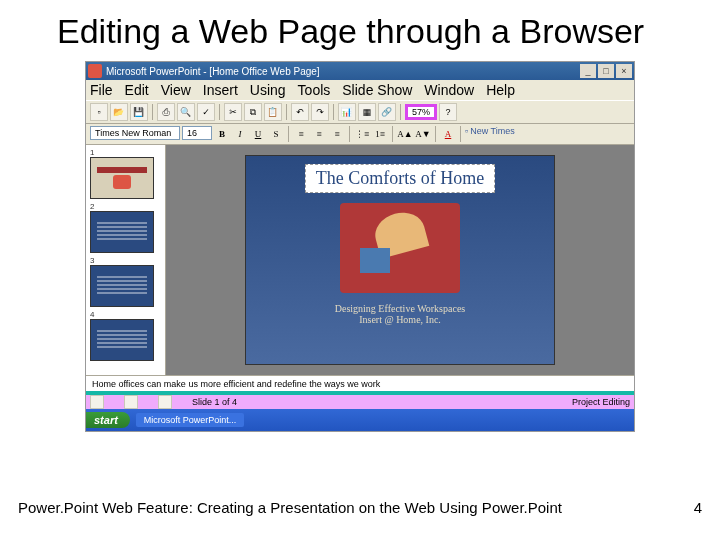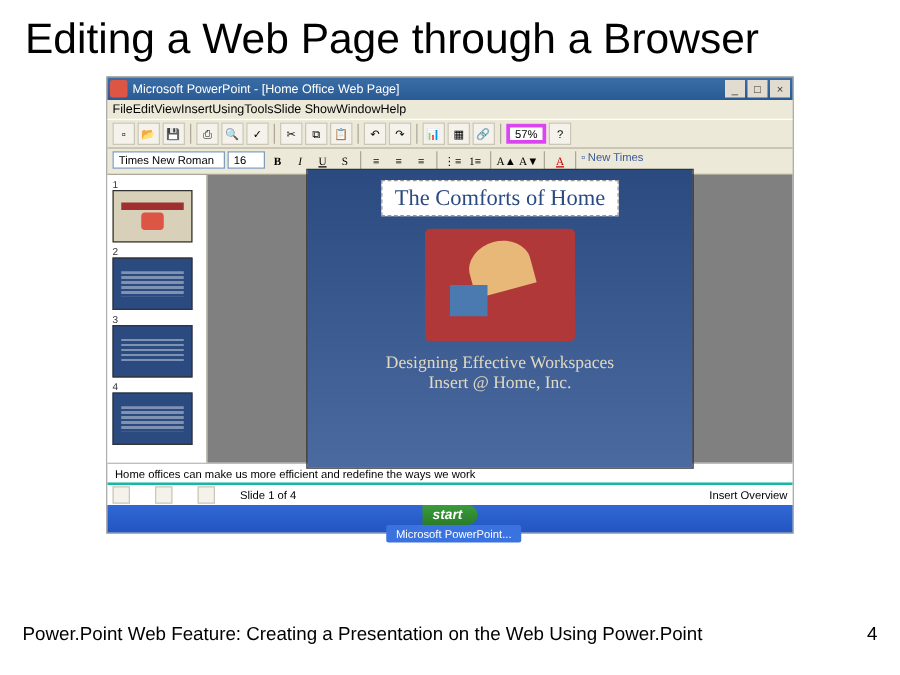--- a/index.html
+++ b/index.html
@@ -1,51 +1,51 @@
 <!DOCTYPE html>
 <html><head>
 <meta charset="utf-8">
 <style>
 * { margin: 0; padding: 0; box-sizing: border-box; }
 body { width: 720px; height: 540px; background: #fff; font-family: Arial, sans-serif; position: relative; }
-.page-title { font-size: 34px; font-weight: normal; padding: 12px 20px 10px; line-height: 1.15; }
+.page-title { font-size: 34px; font-weight: normal; padding: 12px 20px 10px; line-height: 1.15; margin-left: 37px; }
 .screenshot { margin: 0 auto; width: 550px; border: 1px solid #999; background: #ece9d8; font-size: 9px; }
 .titlebar { background: linear-gradient(#3a6ea5, #2a5a95); color: #fff; display: flex; align-items: center; padding: 2px 2px; font-size: 10px; }
 .titlebar .icon { width: 14px; height: 14px; background: #d54; margin-right: 4px; border-radius: 2px; }
 .titlebar .spacer { flex: 1; }
 .win-btn { width: 16px; height: 14px; background: #e1dccf; margin-left: 2px; display: inline-flex; align-items: center; justify-content: center; font-size: 9px; color: #333; }
-.menubar { background: #ece9d8; display: flex; padding: 2px 4px; gap: 0; font-size: 10px; }
+.menubar { background: #ece9d8; display: flex; padding: 2px 4px; gap: 12px; font-size: 14px; }
 .menubar span { cursor: default; }
 .toolbar { background: #ece9d8; border-top: 1px solid #fff; border-bottom: 1px solid #aca899; padding: 2px 4px; display: flex; align-items: center; gap: 2px; flex-wrap: nowrap; overflow: hidden; }
 .tbtn { width: 18px; height: 18px; background: #f4f2ea; border: 1px solid #cac7b8; display: inline-flex; align-items: center; justify-content: center; font-size: 9px; }
 .tsep { width: 1px; height: 16px; background: #aca899; margin: 0 2px; }
 .zoom { font-size: 9px; padding: 0 4px; border: 3px solid #d946ef; background: #fff; }
 .toolbar2 { background: #ece9d8; border-bottom: 1px solid #aca899; padding: 2px 4px; display: flex; align-items: flex-start; gap: 2px; }
 .fontbox { border: 1px solid #7f9db9; background: #fff; padding: 1px 4px; font-size: 9px; width: 90px; }
 .fmt-btn { width: 16px; height: 16px; display: inline-flex; align-items: center; justify-content: center; font-size: 9px; font-family: 'Times New Roman', serif; }
 .workspace { display: flex; background: #fff; height: 230px; }
 .thumbs { width: 80px; background: #fff; border-right: 1px solid #aca899; overflow: hidden; }
 .thumb { margin: 3px 4px; }
 .thumb-num { font-size: 8px; color: #333; }
 .thumb-img { width: 64px; height: 42px; border: 1px solid #333; background: #2a4a80; display: flex; flex-direction: column; align-items: center; justify-content: center; }
 .thumb-img.t1 { background: #d8d0b8; }
 .thumb-img .bar { width: 50px; height: 6px; background: #a03030; margin-bottom: 2px; }
 .thumb-img .dot { width: 18px; height: 14px; background: #d54; border-radius: 3px; }
 .thumb-img .lines { width: 50px; height: 20px; background: repeating-linear-gradient(#fff, #fff 2px, transparent 2px, transparent 4px); opacity: 0.4; }
 .slide-area { flex: 1; background: #808080; display: flex; align-items: center; justify-content: center; }
-.slide { width: 310px; height: 240px; background: linear-gradient(#2a4a80, #4a6aa0); border: 1px solid #333; display: flex; flex-direction: column; align-items: center; padding: 8px; }
+.slide { width: 310px; height: 210px; background: linear-gradient(#2a4a80, #4a6aa0); border: 1px solid #333; display: flex; flex-direction: column; align-items: center; padding: 8px; }
 .slide-title { background: #fff; color: #2a4a80; font-family: 'Times New Roman', serif; font-size: 18px; padding: 3px 10px; border: 1px dashed #999; }
 .slide-graphic { width: 120px; height: 90px; background: #b03838; margin: 10px 0; position: relative; border-radius: 4px; }
 .slide-graphic::before { content: ''; position: absolute; width: 50px; height: 40px; background: #e8b878; border-radius: 50% 50% 0 0; top: 10px; left: 35px; transform: rotate(-15deg); }
 .slide-graphic::after { content: ''; position: absolute; width: 30px; height: 25px; background: #4a7ab0; top: 45px; left: 20px; }
-.slide-sub { color: #e0d8c0; font-family: 'Times New Roman', serif; font-size: 14px; text-align: right; }
+.slide-sub { color: #e0d8c0; font-family: 'Times New Roman', serif; font-size: 10px; text-align: right; }
 .notes { background: #fff; border-top: 1px solid #aca899; padding: 3px 6px; font-size: 9px; height: 16px; overflow: hidden; }
-.bottom-bar { background: #ffffff; border-top: 2px solid #14b8a6; padding: 2px 4px; display: flex; align-items: center; gap: 20px; font-size: 9px; height: 18px; }
+.bottom-bar { background: #f0abfc; border-top: 4px solid #14b8a6; padding: 2px 4px; display: flex; align-items: center; gap: 20px; font-size: 9px; height: 18px; }
 .view-btn { width: 14px; height: 14px; background: #f4f2ea; border: 1px solid #cac7b8; }
-.taskbar { background: linear-gradient(#3168d5, #2255c0); height: 22px; display: flex; align-items: center; flex-direction: column; }
+.taskbar { background: linear-gradient(#3168d5, #2255c0); height: 22px; display: flex; align-items: center; }
 .start-btn { background: linear-gradient(#3a9c3a, #2a7c2a); color: #fff; font-weight: bold; font-style: italic; font-size: 11px; padding: 2px 12px 2px 8px; border-radius: 0 10px 10px 0; }
 .task-item { background: #3a72e0; color: #fff; font-size: 9px; padding: 2px 8px; margin-left: 6px; border-radius: 2px; }
 .footer { position: absolute; bottom: 24px; left: 0; width: 100%; display: flex; justify-content: space-between; padding: 0 18px; font-size: 15px; }
 .new-slide { color: #3a5a9a; font-size: 9px; display: inline-flex; align-items: center; gap: 2px; }
 </style>
 </head>
 <body>
 
 <div class="page-title">Editing a Web Page through a Browser</div>
 
@@ -166,21 +166,21 @@
   </div>
 
   <div class="notes">Home offices can make us more efficient and redefine the ways we work</div>
 
   <div class="bottom-bar">
     <span class="view-btn"></span>
     <span class="view-btn"></span>
     <span class="view-btn"></span>
     <span>Slide 1 of 4</span>
     <span style="flex:1"></span>
-    <span>Insert Overview</span>
+    <span>Project Editing</span>
   </div>
 
   <div class="taskbar">
     <span class="start-btn">start</span>
     <span class="task-item">Microsoft PowerPoint...</span>
   </div>
 
 </div>
 
 <div class="footer">

